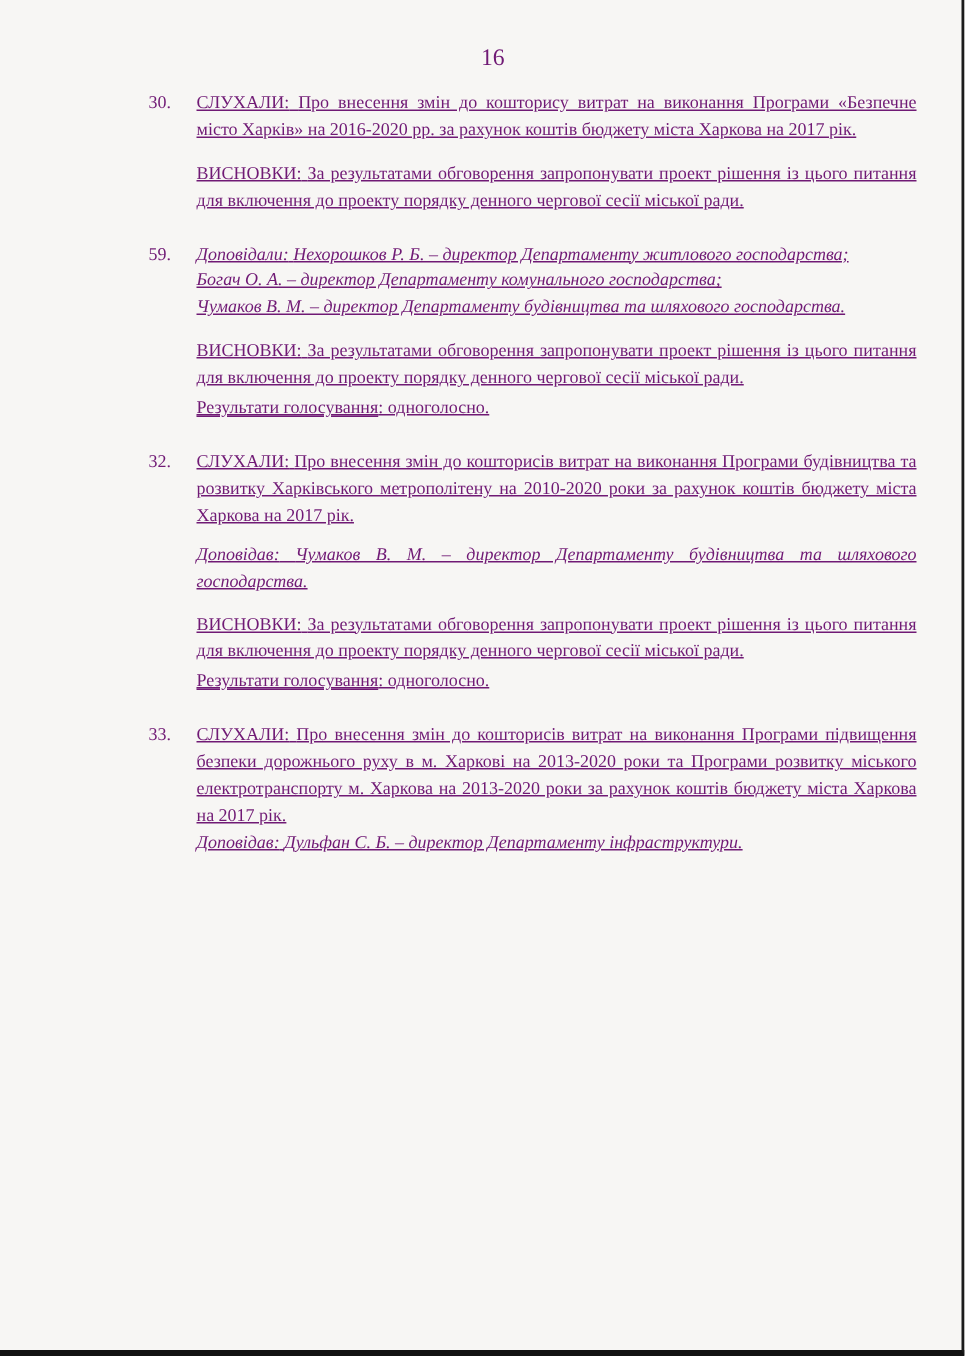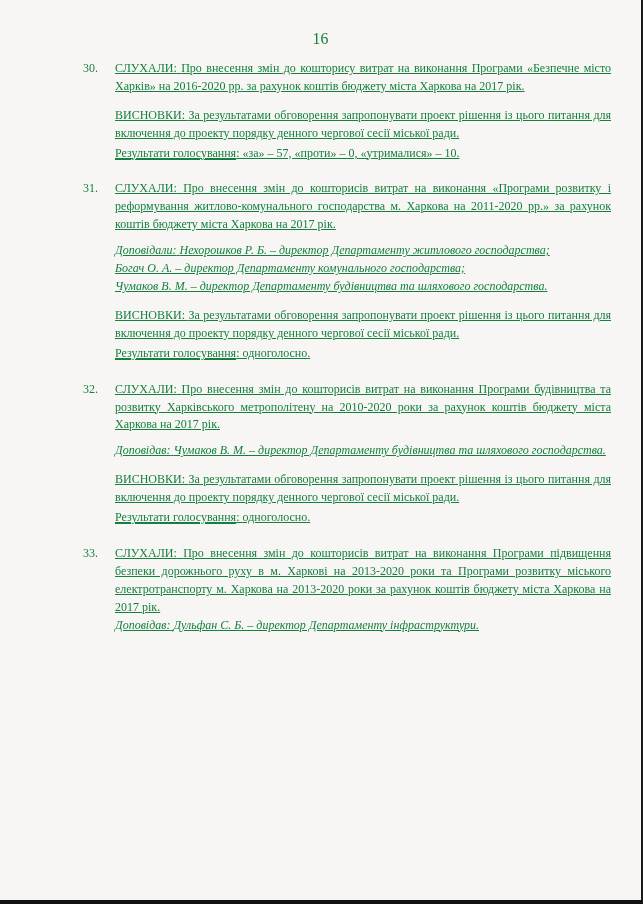--- a/index.html
+++ b/index.html
@@ -5,21 +5,22 @@
   html,body{margin:0;padding:0;background:#e8e8e6;}
   .page{
     position:relative;
     width:643px;height:904px;
     box-sizing:border-box;
     background:#f7f6f4;
     border-right:2px solid #1b1b1b;
     border-bottom:4px solid #121212;
     overflow:hidden;
     font-family:"Liberation Serif","DejaVu Serif",serif;
-    color:#15803d;
+    color:#701a75;
+    padding-left:16px;
   }
   .page-number{
     padding-top:30px;
     text-align:center;
     font-size:15.8px;line-height:17.9px;
   }
   .content{
     margin:0 30px 0 83px;
     font-size:12px;line-height:17.9px;
   }
@@ -42,27 +43,24 @@
   <div class="page-number">16</div>
 
   <div class="content">
 
     <section class="item item-first">
       <span class="num">30.</span>
       <p><span>СЛУХАЛИ:</span>
         <span>Про внесення змін до кошторису витрат на виконання Програми «Безпечне місто Харків» на 2016-2020 рр. за рахунок коштів бюджету міста Харкова на 2017 рік.</span></p>
       <p class="conclusions"><span>ВИСНОВКИ:</span>
         <span>За результатами обговорення запропонувати проект рішення із цього питання для включення до проекту порядку денного чергової сесії міської ради.</span></p>
-      <p class="voting"><span class="voting-label">Результати голосування</span><span>: «за» – 57,  «проти» – 0,  «утрималися» – 10.</span></p>
     </section>
 
     <section class="item item-next">
-      <span class="num">31.</span>
-      <p><span>СЛУХАЛИ:</span>
-        <span>Про внесення змін до кошторисів витрат на виконання «Програми розвитку і реформування житлово-комунального господарства м. Харкова на 2011-2020 рр.» за рахунок коштів бюджету міста Харкова на 2017 рік.</span></p>
+      <span class="num">59.</span>
       <div class="speakers">
         <p><span>Доповідали:</span>
           <span>Нехорошков Р. Б. – директор Департаменту житлового господарства;</span></p>
         <p><span>Богач О. А. – директор Департаменту комунального господарства;</span></p>
         <p><span>Чумаков В. М. – директор Департаменту будівництва та шляхового господарства.</span></p>
       </div>
       <p class="conclusions"><span>ВИСНОВКИ:</span>
         <span>За результатами обговорення запропонувати проект рішення із цього питання для включення до проекту порядку денного чергової сесії міської ради.</span></p>
       <p class="voting"><span class="voting-label">Результати голосування</span><span>: одноголосно.</span></p>
     </section>

